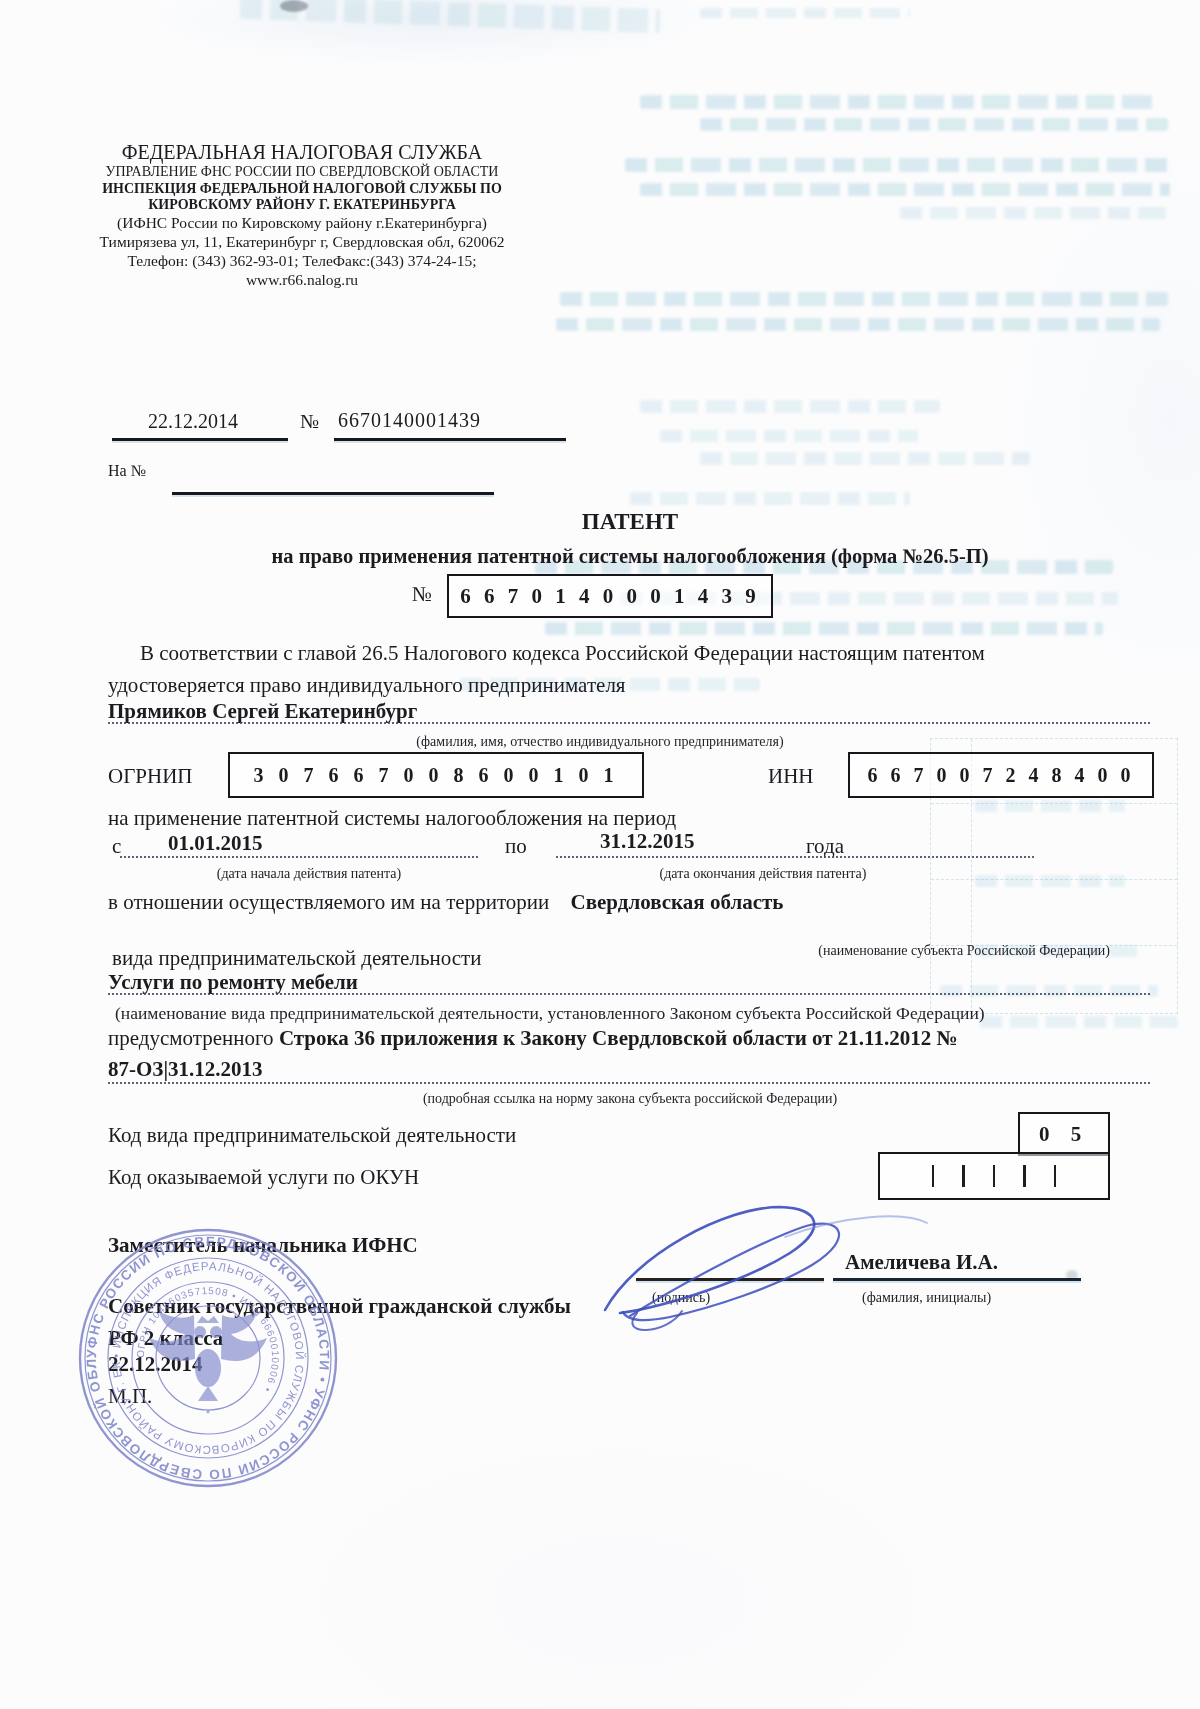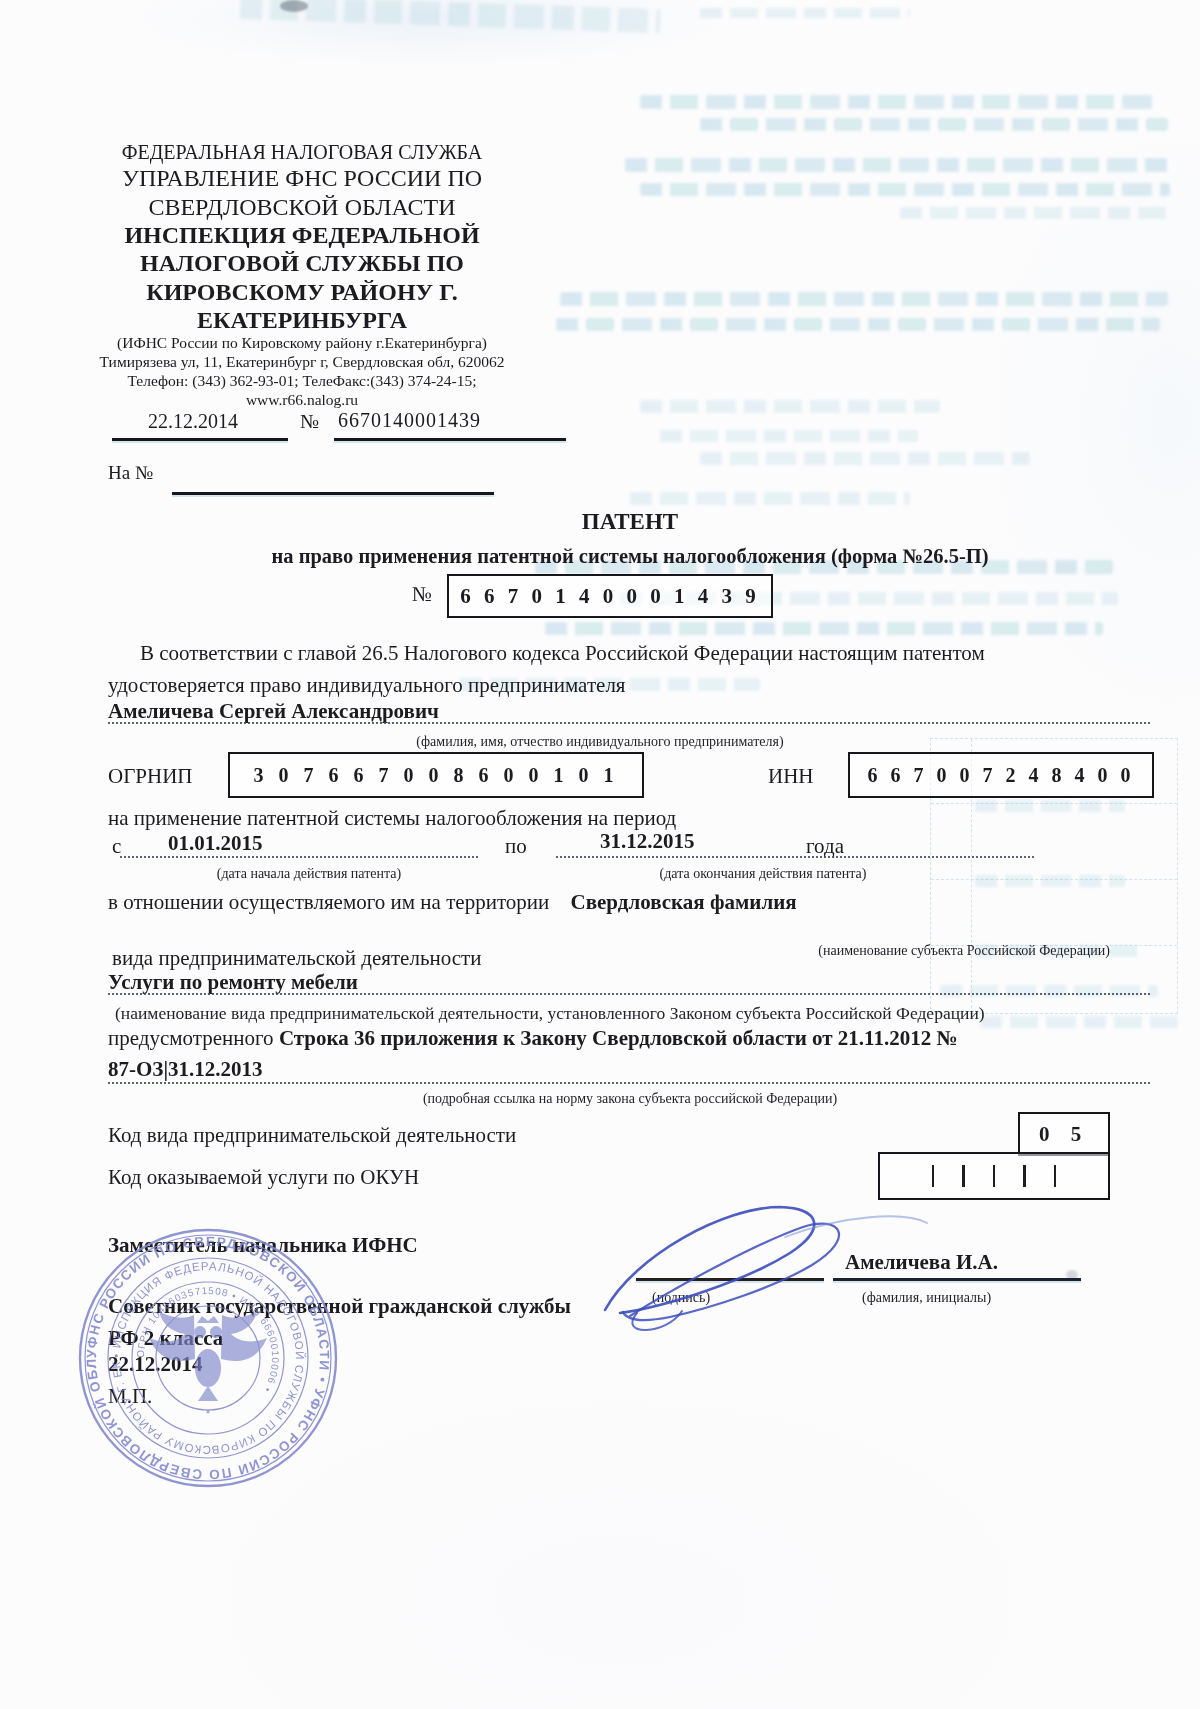--- a/index.html
+++ b/index.html
@@ -18,21 +18,21 @@
   .cap{font-size:14px;color:#23232a;}
   .center{text-align:center;white-space:normal;}
   .line{position:absolute;height:3px;background:#17171d;box-shadow:0 2px 0 rgba(95,160,200,.25);}
   .thin{height:2.5px;}
   .dot{position:absolute;height:0;border-bottom:2.6px dotted #3e4a5e;opacity:.85;}
   .box{position:absolute;border:2.6px solid #16161c;background:rgba(255,255,255,.55);
        display:flex;align-items:center;justify-content:center;font-weight:bold;font-size:21px;}
   .letterhead{position:absolute;left:88px;top:140px;width:428px;text-align:center;}
   .letterhead p{margin:0;}
   .lh-big{font-size:20px;line-height:1.22;}
-  .lh-mid{font-size:24px;line-height:1.18;}
+  .lh-mid{font-size:14px;line-height:1.18;}
   .lh-small{font-size:15.5px;line-height:1.22;}
   
   .bt{position:absolute;height:14px;border-radius:3px;opacity:.45;filter:blur(1.6px);
       background:repeating-linear-gradient(90deg,
         rgba(120,178,205,.60) 0 22px, rgba(120,178,205,0) 22px 30px,
         rgba(110,185,190,.55) 30px 58px, rgba(110,185,190,0) 58px 66px,
         rgba(120,178,205,.55) 66px 96px, rgba(120,178,205,0) 96px 104px);}
   .bt.light{opacity:.28;}
   .bt-table{position:absolute;left:930px;top:738px;width:246px;height:274px;opacity:.4;
       filter:blur(.6px);border:1.4px dashed rgba(110,170,200,.75);}
@@ -87,32 +87,32 @@
     <p class="lh-small">Тимирязева ул, 11, Екатеринбург г, Свердловская обл, 620062</p>
     <p class="lh-small">Телефон: (343) 362-93-01; ТелеФакс:(343) 374-24-15;</p>
     <p class="lh-small">www.r66.nalog.ru</p>
   </div>
 
   <div class="t" style="left:148px;top:410px;font-size:20px;">22.12.2014</div>
   <div class="t" style="left:300px;top:410px;font-size:20px;">№</div>
   <div class="t" style="left:338px;top:409px;font-size:20px;letter-spacing:1px;">6670140001439</div>
   <div class="line" style="left:112px;top:438px;width:176px;"></div>
   <div class="line" style="left:334px;top:438px;width:232px;"></div>
-  <div class="t" style="left:108px;top:462px;font-size:19px;">На  №</div>
+  <div class="t" style="left:108px;top:462px;font-size:16px;">На  №</div>
   <div class="line thin" style="left:172px;top:492px;width:322px;"></div>
 
   <div class="t b center" style="left:100px;top:509px;width:1060px;font-size:23px;">ПАТЕНТ</div>
   <div class="t b center" style="left:100px;top:545px;width:1060px;font-size:20.5px;">на право применения патентной системы налогообложения (форма №26.5-П)</div>
   <div class="t" style="left:412px;top:582px;font-size:21px;">№</div>
   <div class="box" style="left:447px;top:574px;width:322px;height:40px;letter-spacing:4px;">6 6 7 0 1 4 0 0 0 1 4 3 9</div>
 
   <div class="t" style="left:140px;top:641px;">В соответствии с главой 26.5 Налогового кодекса Российской Федерации настоящим патентом</div>
   <div class="t" style="left:108px;top:673px;text-align:right;">удостоверяется право индивидуального предпринимателя</div>
 
-  <div class="t b" style="left:108px;top:699px;">Амеличева Сергей Александрович</div>
+  <div class="t b" style="left:108px;top:699px;">Прямиков Сергей Екатеринбург</div>
   <div class="dot" style="left:108px;top:722px;width:1042px;"></div>
   <div class="t cap center" style="left:250px;top:734px;width:700px;">(фамилия, имя, отчество индивидуального предпринимателя)</div>
 
   <div class="t" style="left:108px;top:764px;">ОГРНИП</div>
   <div class="box" style="left:228px;top:752px;width:412px;height:42px;font-size:20px;letter-spacing:5px;">3 0 7 6 6 7 0 0 8 6 0 0 1 0 1</div>
   <div class="t" style="left:768px;top:764px;">ИНН</div>
   <div class="box" style="left:848px;top:752px;width:302px;height:42px;font-size:20px;letter-spacing:4px;">6 6 7 0 0 7 2 4 8 4 0 0</div>
 
   <div class="t" style="left:108px;top:806px;">на применение патентной системы налогообложения на период</div>
   <div class="t" style="left:112px;top:834px;">с</div>
@@ -120,21 +120,21 @@
   <div class="t" style="left:505px;top:834px;">по</div>
   <div class="t b" style="left:600px;top:829px;">31.12.2015</div>
   <div class="t" style="left:806px;top:834px;">года</div>
   <div class="dot" style="left:120px;top:856px;width:358px;"></div>
   <div class="dot" style="left:556px;top:856px;width:478px;"></div>
   <div class="t cap center" style="left:128px;top:866px;width:362px;">(дата начала действия патента)</div>
   <div class="t cap center" style="left:548px;top:866px;width:430px;">(дата окончания действия патента)</div>
 
   <div class="t" style="left:108px;top:890px;">
     <span>в отношении осуществляемого им на территории</span>
-    <span class="b" style="padding-left:16px;">Свердловская фамилия</span>
+    <span class="b" style="padding-left:16px;">Свердловская область</span>
   </div>
   <div class="t cap" style="left:620px;top:943px;width:490px;text-align:right;">(наименование субъекта Российской  Федерации)</div>
 
   <div class="t" style="left:112px;top:946px;">вида предпринимательской деятельности</div>
   <div class="t b" style="left:108px;top:970px;">Услуги по ремонту мебели</div>
   <div class="dot" style="left:108px;top:993px;width:1042px;"></div>
   <div class="t cap" style="left:115px;top:1003px;font-size:17.5px;">(наименование вида предпринимательской деятельности, установленного Законом субъекта  Российской Федерации)</div>
   <div class="t" style="left:108px;top:1026px;">
     <span>предусмотренного </span>
     <span class="b">Строка 36 приложения к Закону Свердловской области от 21.11.2012 №</span>

